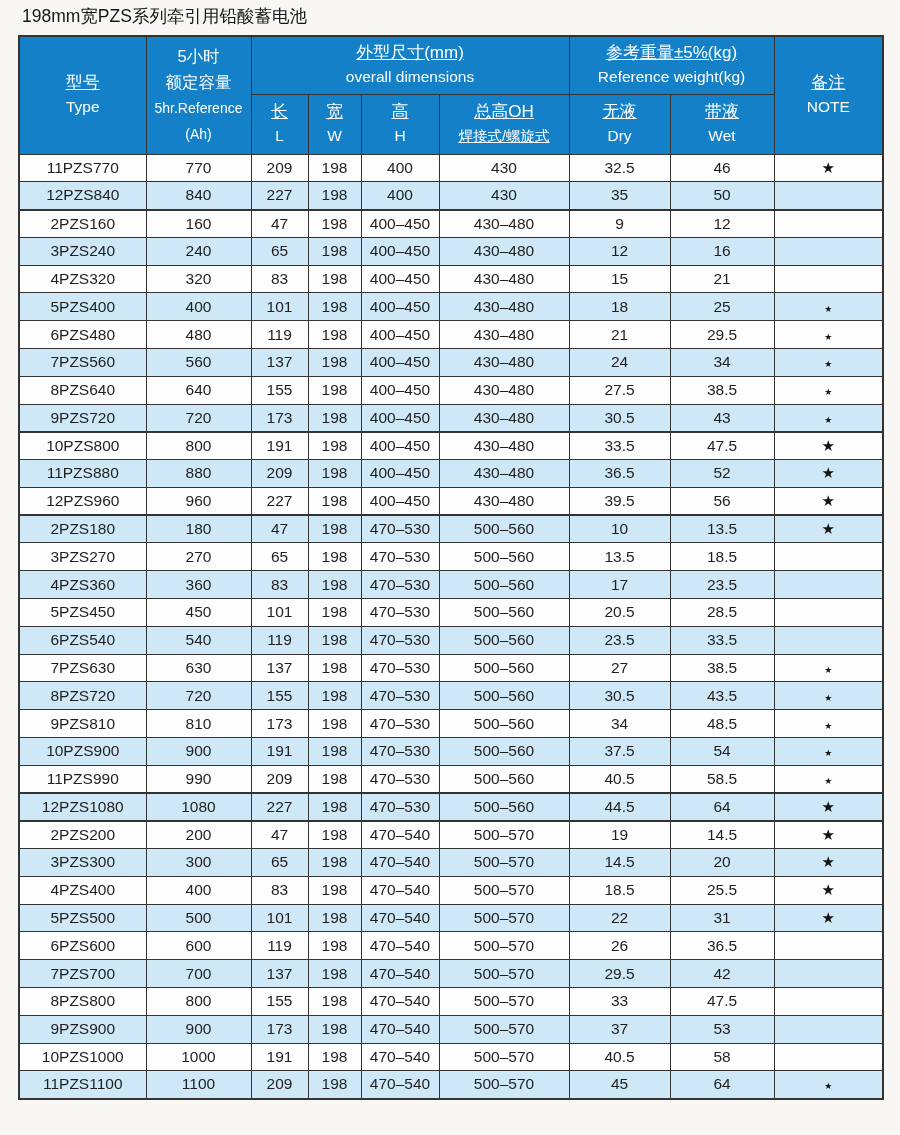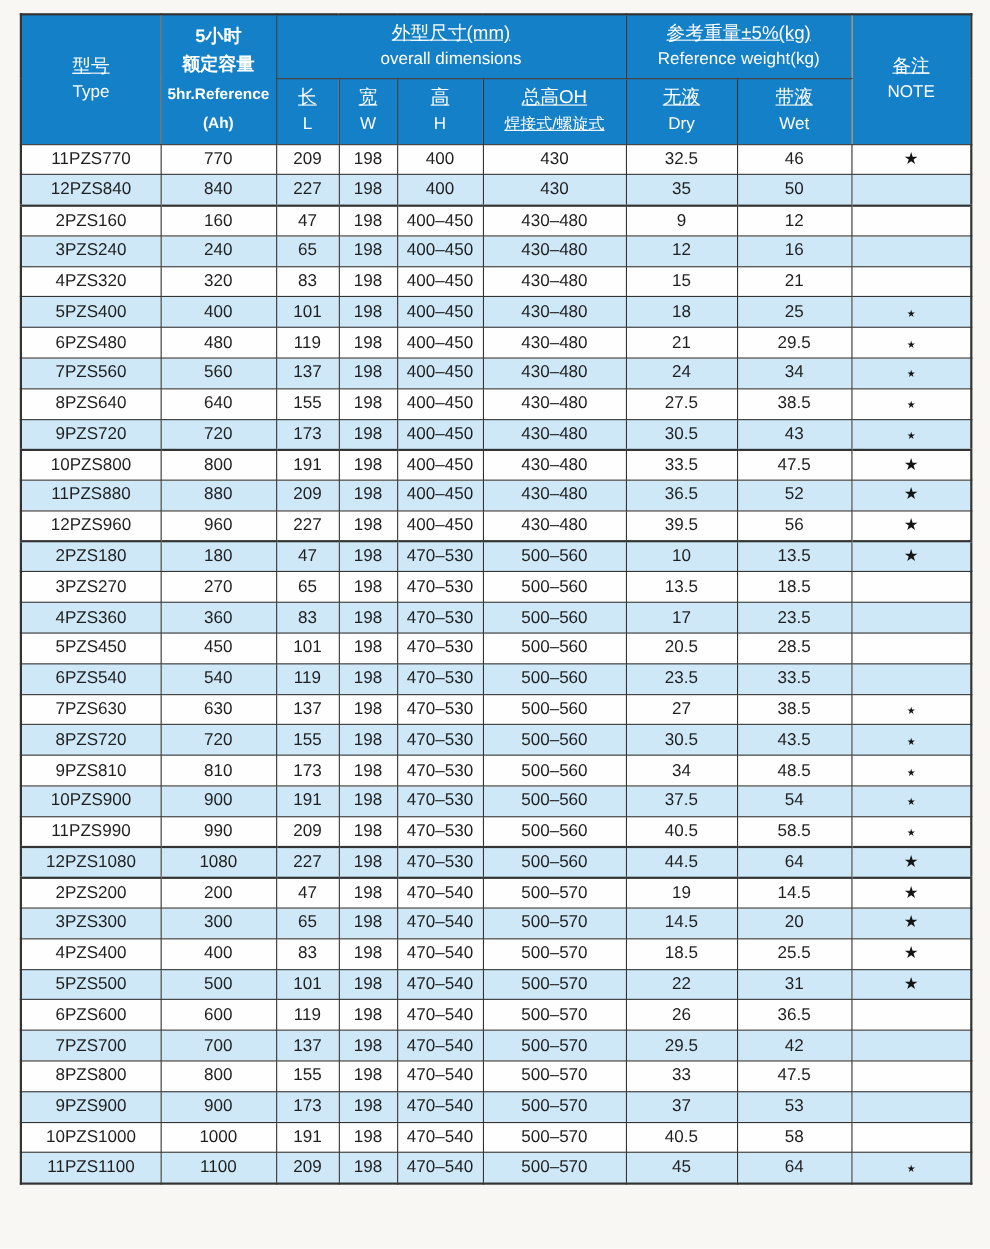--- a/index.html
+++ b/index.html
@@ -36,40 +36,41 @@
   }
   thead th{
     background:var(--header-bg);
     color:var(--header-text);
     font-weight:normal;
   }
   thead tr.tier-top{height:58px;}
   thead tr.tier-sub{height:60px;}
   .zh{display:block;font-size:17px;line-height:24px;text-decoration:underline;}
   .en{display:block;font-size:15.5px;line-height:24px;}
-  .cap-line{display:block;font-size:16.5px;line-height:26px;font-weight:bold;}
+  .cap-line{display:block;font-size:16.5px;line-height:26px;}
   .cap-line.en-small{font-size:14px;}
   .oh-en{font-size:14.5px;}
 
   tbody tr{height:27.79px;}
   tbody td{
     font-size:15.5px;
     color:var(--body-text);
     background:#fefefe;
   }
   tbody tr.alt td{background:var(--row-alt);}
   tbody tr.sep td{border-top-width:2px;}
 
   .star-big{font-size:15px;line-height:1;color:#141414;}
   .star-small{font-size:9px;line-height:1;color:#141414;}
 </style>
 </head>
 <body>
 
 <div class="page-title">
+  <div class="title-line">198mm宽PZS系列牵引用铅酸蓄电池</div>
 </div>
 
 <table class="spec">
   <colgroup>
     <col style="width:127px">
       <col style="width:105px">
       <col style="width:57px">
     <col style="width:53px">
       <col style="width:78px">
       <col style="width:130px">

